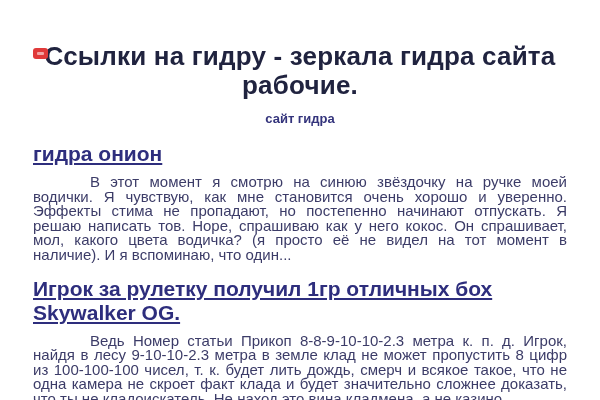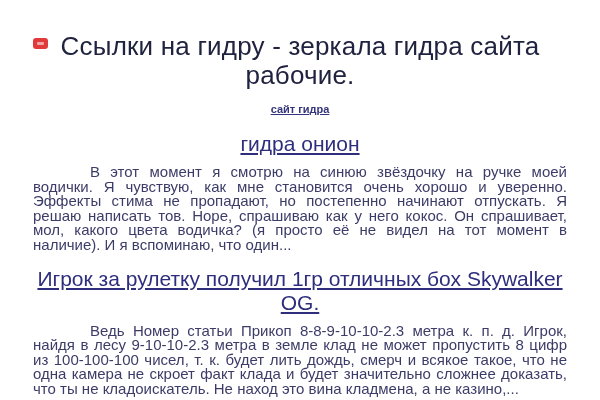--- a/index.html
+++ b/index.html
@@ -30,45 +30,43 @@
     content: "";
     position: absolute;
     left: 4px;
     top: 4px;
     width: 7px;
     height: 3px;
     background: rgba(255,255,255,0.55);
     border-radius: 1px;
   }
   h1.title {
-    margin-top: 32px;
+    margin-top: 42px;
     text-align: center;
     font-size: 26px;
     line-height: 29px;
-    font-weight: 400;
+    font-weight: 700;
     color: #20233f;
     letter-spacing: 0.2px;
   }
   .site-link-wrap {
     text-align: center;
     margin-top: 9px;
   }
   a.site-link {
-    font-size: 11px;
+    font-size: 13px;
     font-weight: 700;
     color: #34347c;
-    text-decoration: underline;
     cursor: pointer;
   }
   section.article { display: block; }
   .article h2 {
     font-size: 21px;
     line-height: 24px;
-    font-weight: 400;
-    text-align: center;
+    font-weight: 700;
   }
   .article h2 a {
     color: #2e2e7d;
     text-decoration: underline;
     cursor: pointer;
   }
   .sec-1 h2 { margin-top: 15px; }
   .sec-2 h2 { margin-top: 14px; }
   .sec-3 h2 { margin-top: 21px; }
   .article p {

